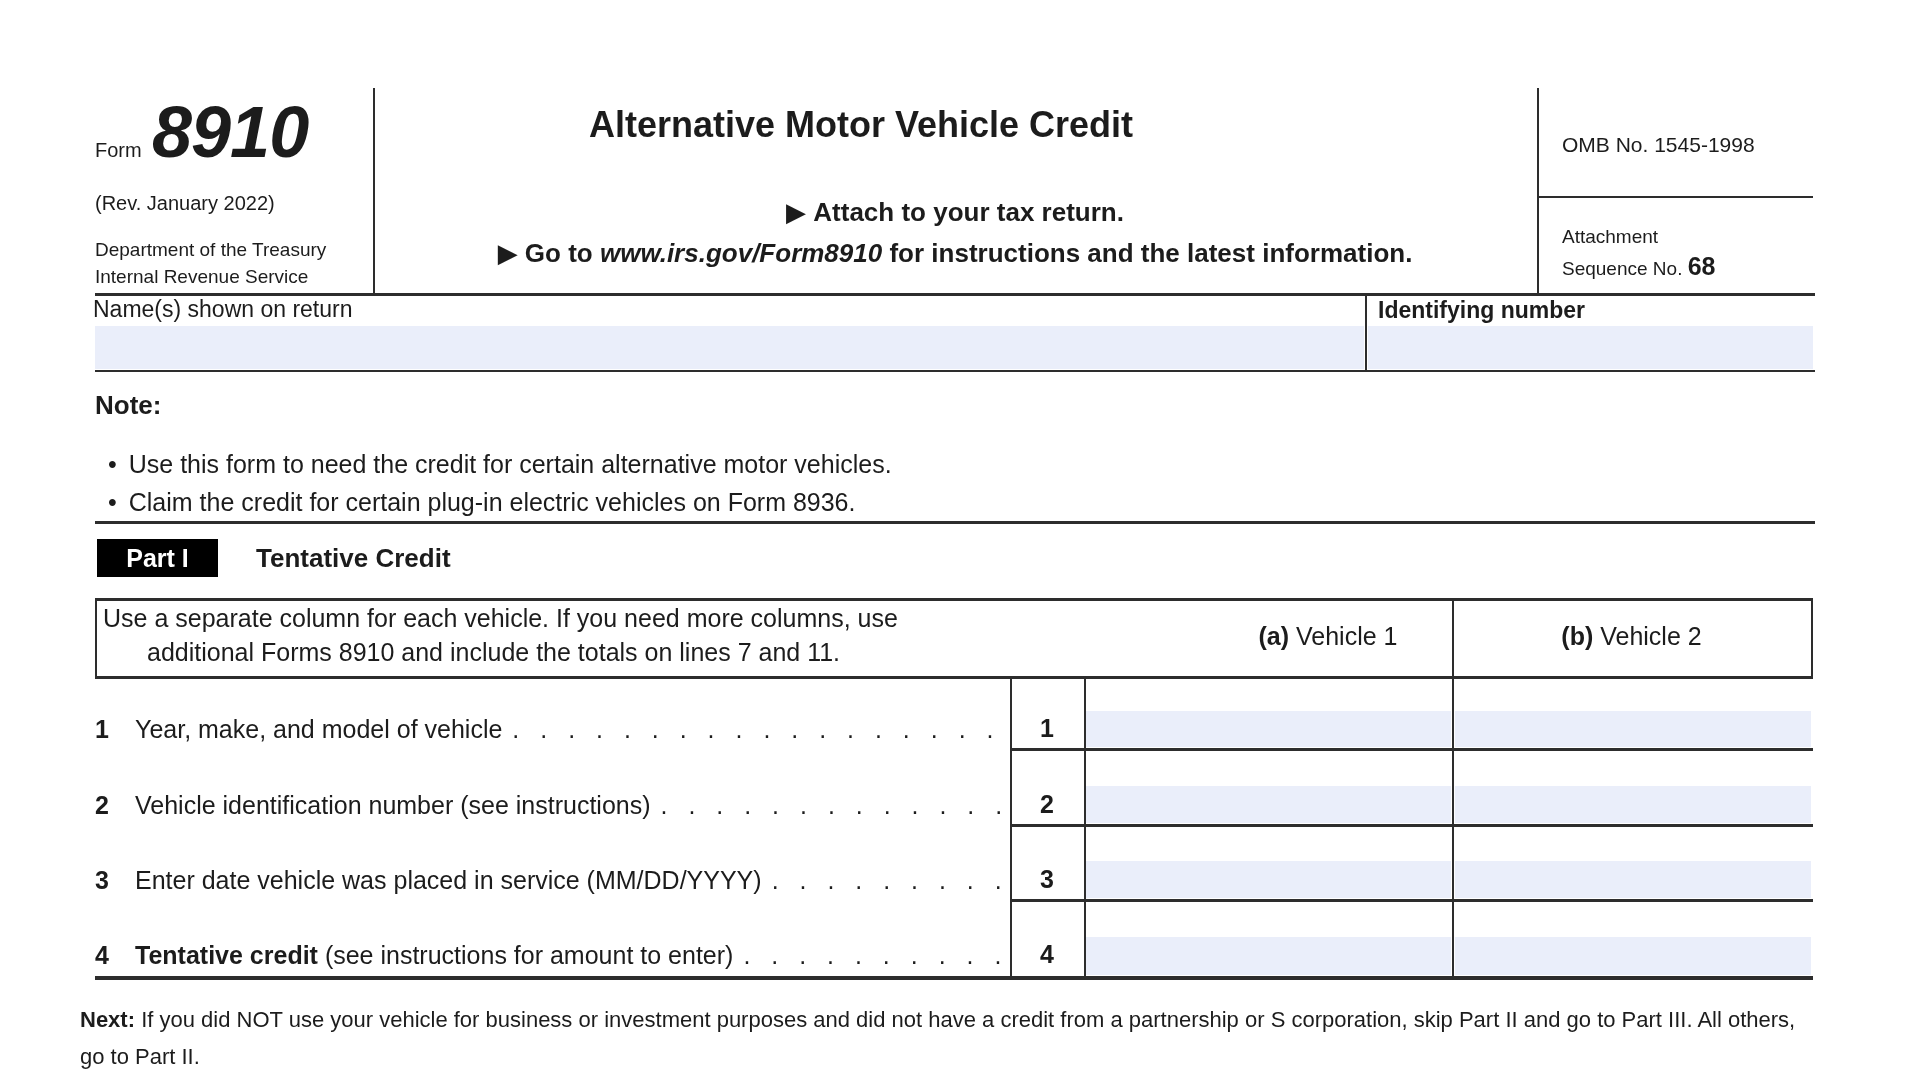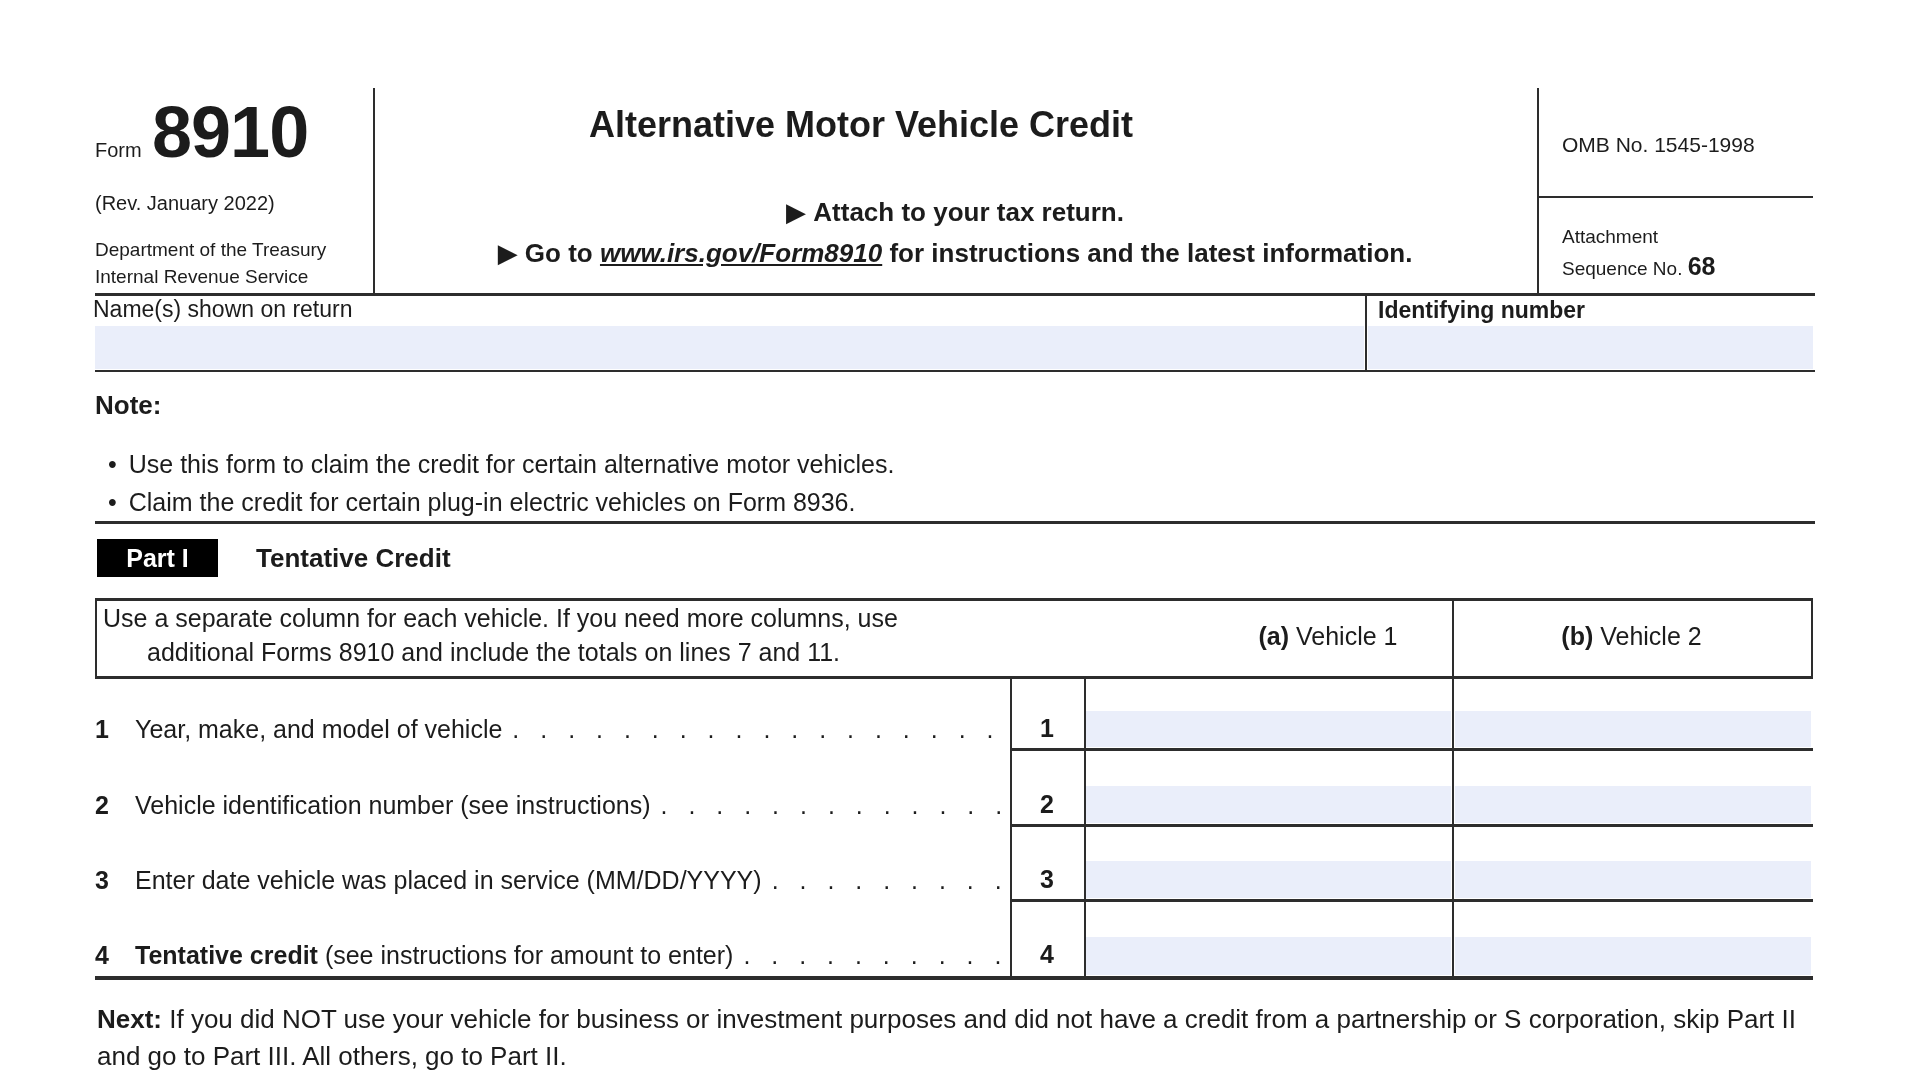--- a/index.html
+++ b/index.html
@@ -3,25 +3,25 @@
 <meta charset="utf-8">
 <style>
   html,body{margin:0;padding:0;background:#ffffff;}
   .page{position:relative;width:1920px;height:1080px;background:#ffffff;overflow:hidden;
         font-family:"Liberation Sans","DejaVu Sans",sans-serif;color:#1c1c1c;}
   .abs{position:absolute;}
   .hline{position:absolute;background:#2d2d2d;height:2px;}
   .vline{position:absolute;background:#2d2d2d;width:2px;}
   .field{position:absolute;background:#eaeefa;}
   .b{font-weight:bold;}
-  .i{font-style:italic;text-decoration:underline;}
+  .i{font-style:italic;}
 
   
   .form-word{left:95px;top:139px;font-size:20px;}
-  .form-number{left:152px;top:96px;font-size:72px;font-weight:bold;line-height:72px;letter-spacing:-1px;}
+  .form-number{left:152px;top:96px;font-size:72px;font-weight:bold;line-height:72px;letter-spacing:-1px;font-style:italic;}
   .revision{left:95px;top:192px;font-size:20px;}
   .agency{left:95px;top:236px;font-size:19px;line-height:27px;}
   .title-zone{left:373px;top:0;width:1164px;text-align:center;}
   .form-title{top:104px;font-size:36px;font-weight:bold;width:976px;}
   .attach-line{top:197px;font-size:26px;font-weight:bold;width:1164px;}
   .goto-line{top:238px;font-size:26px;font-weight:bold;width:1164px;}
   .omb{left:1562px;top:133px;font-size:21px;}
   .attach1{left:1562px;top:226px;font-size:19px;}
   .attach2{left:1562px;top:252px;font-size:19px;}
   .seq-num{font-size:25px;font-weight:bold;}
@@ -44,21 +44,21 @@
   .colhead{top:622px;font-size:25px;text-align:center;}
 
   .rowline{left:95px;width:905px;display:flex;align-items:baseline;height:34px;
            font-size:25px;line-height:34px;}
   .row-num{width:40px;font-weight:bold;flex:0 0 40px;}
   .row-label{white-space:nowrap;}
   .leader{flex:1 1 auto;overflow:hidden;white-space:nowrap;margin-left:10px;
           word-spacing:10px;letter-spacing:2px;}
   .numcell{left:1010px;width:74px;text-align:center;font-size:25px;font-weight:bold;}
 
-  .next-note{left:97px;top:1001px;width:1722px;font-size:26px;line-height:37px;}
+  .next-note{left:80px;top:1001px;width:1722px;font-size:22px;line-height:37px;}
 </style>
 </head>
 <body>
 
 <div class="page">
 
   <div class="abs form-word">Form</div>
   <div class="abs form-number">8910</div>
   <div class="abs revision">(Rev. January 2022)</div>
   <div class="abs agency">
@@ -80,21 +80,21 @@
   <div class="hline" style="left:95px;top:293px;width:1720px;height:3px;"></div>
 
   <div class="abs name-label">Name(s) shown on return</div>
   <div class="abs id-label">Identifying number</div>
   <div class="field" style="left:95px;top:326px;width:1269px;height:43px;"></div>
   <div class="field" style="left:1368px;top:326px;width:445px;height:43px;"></div>
   <div class="vline" style="left:1365px;top:294px;height:77px;"></div>
   <div class="hline" style="left:95px;top:370px;width:1720px;"></div>
 
   <div class="abs note-heading">Note:</div>
-  <div class="abs bullet-line" style="top:450px;"><span class="bullet-char">•</span><span>Use this form to claim the credit for certain alternative motor vehicles.</span></div>
+  <div class="abs bullet-line" style="top:450px;"><span class="bullet-char">•</span><span>Use this form to need the credit for certain alternative motor vehicles.</span></div>
   <div class="abs bullet-line" style="top:488px;"><span class="bullet-char">•</span><span>Claim the credit for certain plug-in electric vehicles on Form 8936.</span></div>
   <div class="hline" style="left:95px;top:521px;width:1720px;height:3px;"></div>
 
   <div class="abs part-badge">Part I</div>
   <div class="abs part-title">Tentative Credit</div>
 
   <div class="hline" style="left:95px;top:598px;width:1718px;height:3px;"></div>
   <div class="hline" style="left:95px;top:676px;width:1718px;height:3px;"></div>
   <div class="vline" style="left:95px;top:598px;height:78px;"></div>
   <div class="vline" style="left:1811px;top:598px;height:78px;"></div>

